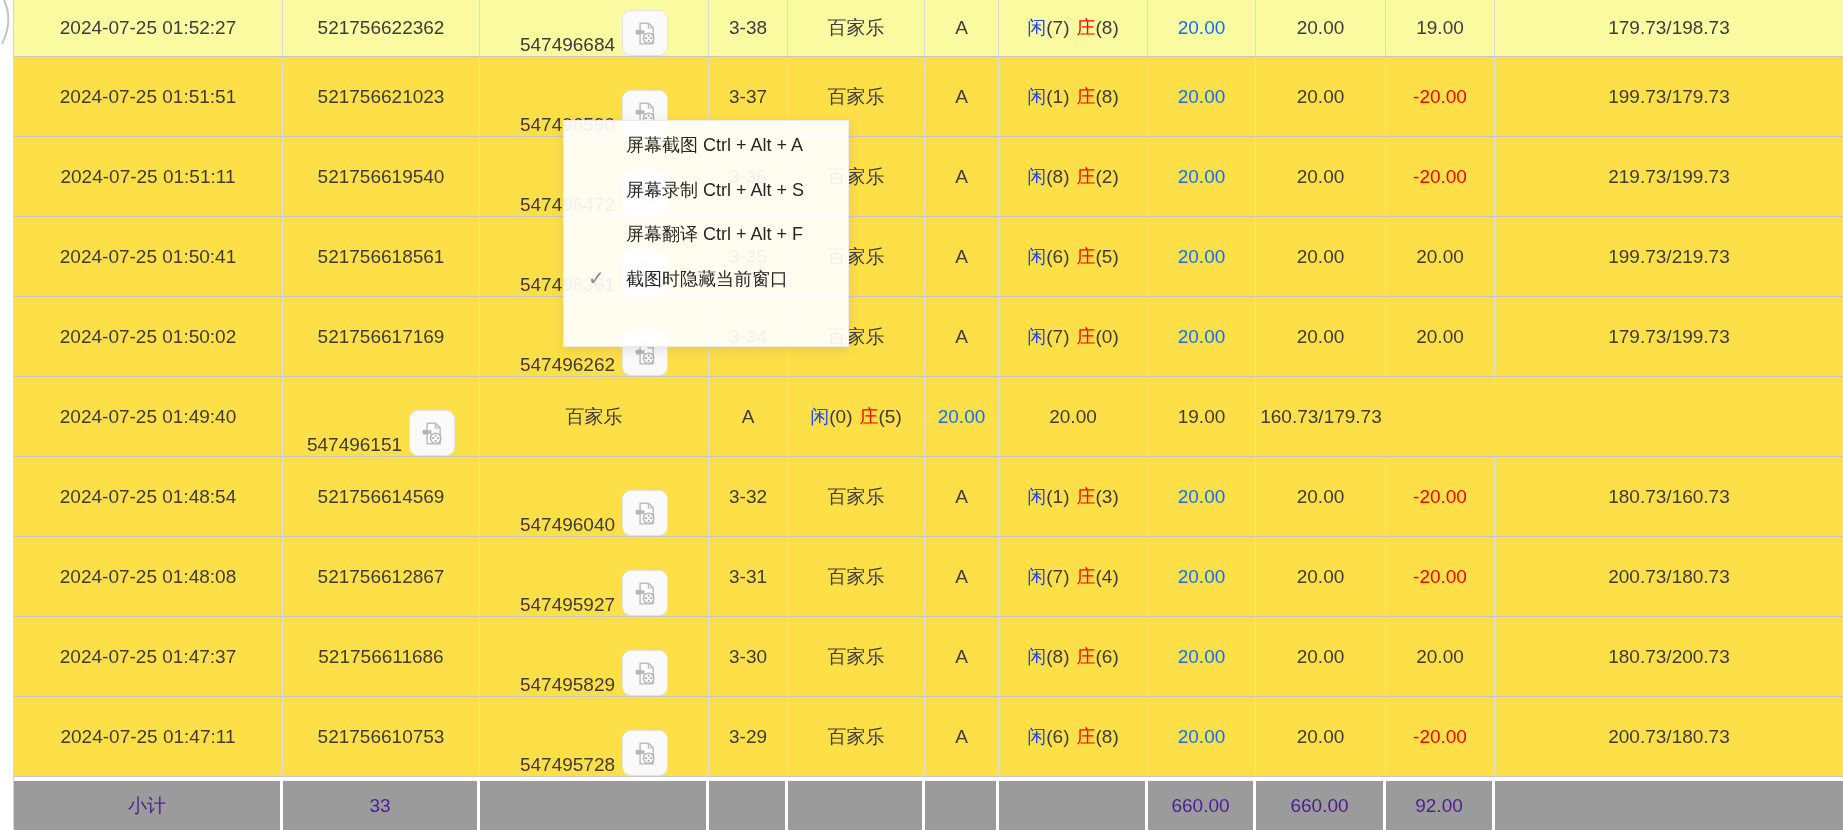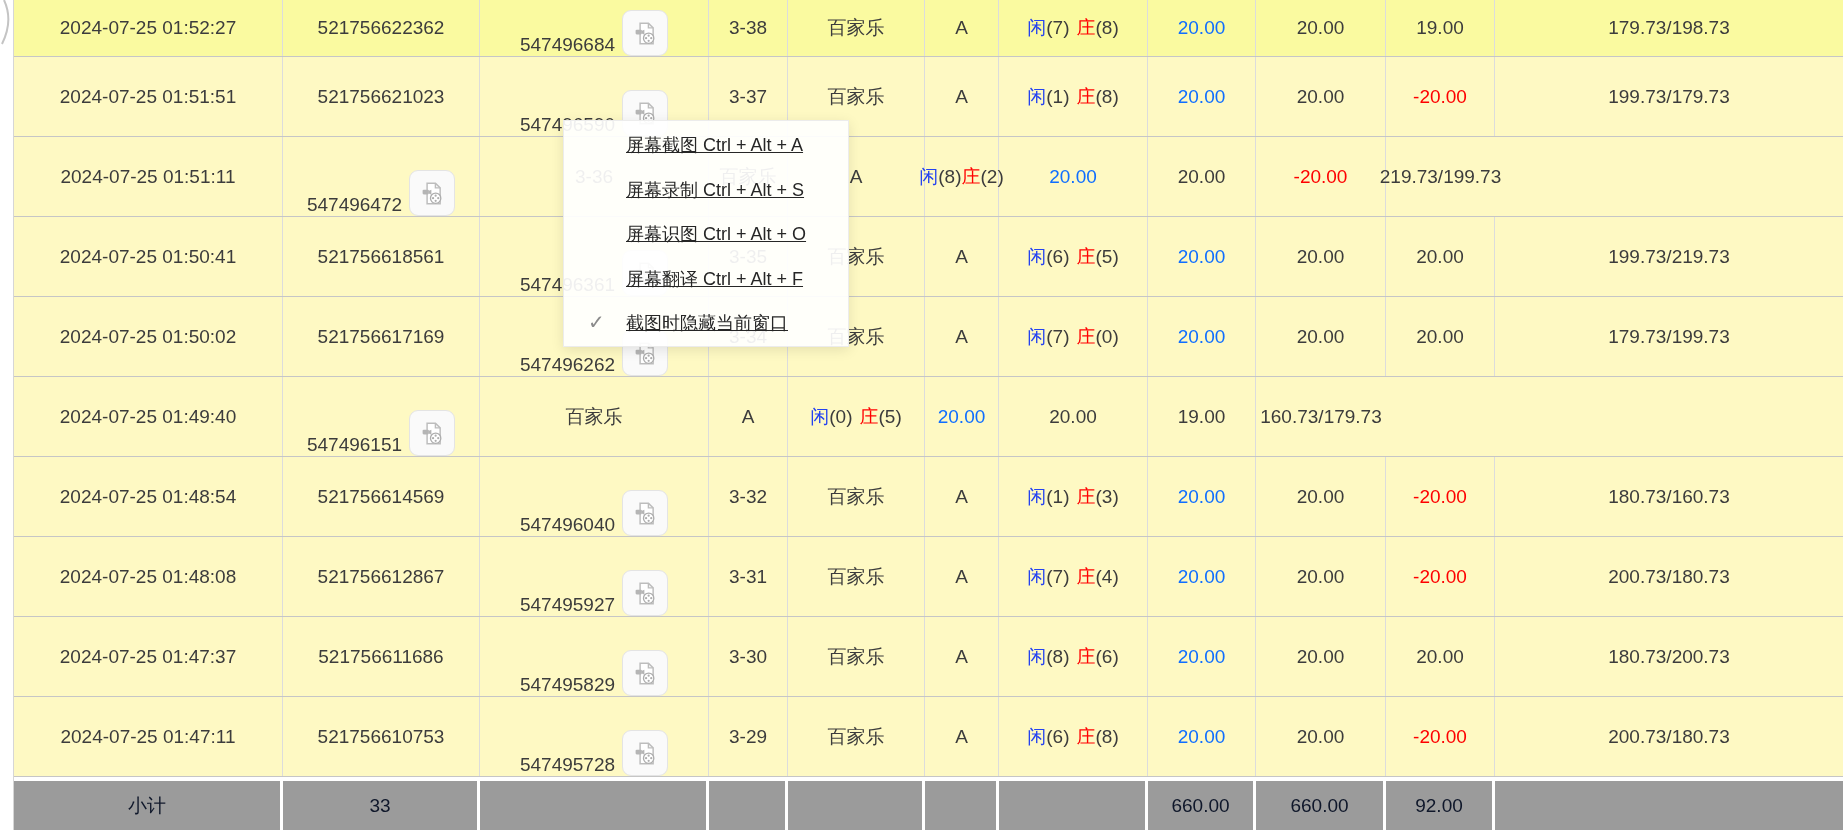--- a/index.html
+++ b/index.html
@@ -5,50 +5,50 @@
   html,body{margin:0;padding:0;background:#fff;}
   body{width:1843px;height:830px;overflow:hidden;font-family:"Liberation Sans",sans-serif;color:#3c3c3c;}
   .stage{position:relative;width:1843px;height:830px;}
 
   
   .edge-arc{position:absolute;left:0;top:0;width:16px;height:46px;z-index:1;}
 
   
   .table{position:absolute;left:13px;top:0;width:1830px;border-left:1px solid #d6d6d6;box-sizing:border-box;}
   .row{display:grid;grid-template-columns:269px 197px 229px 79px 137px 74px 149px 108px 130px 109px 1fr;
-       height:80px;border-bottom:1px solid #c6c6c6;box-sizing:border-box;background:#fef9c3;}
+       height:80px;border-bottom:1px solid #c6c6c6;box-sizing:border-box;background:#fde047;}
   .row.first{height:57px;}
   .row.highlight{background:var(--highlight-row,#fafaa0);}
   .cell{display:flex;align-items:center;justify-content:center;border-right:1px solid #dcdcdc;
         font-size:19px;box-sizing:border-box;white-space:nowrap;}
   .cell:last-child{border-right:none;}
   .c-gameid{gap:7px;align-items:flex-end;}
   .blue-text{color:var(--bet-blue,#0f6eff);}
   .p-label{color:var(--player-blue,#2442f0);}
   .b-label{color:var(--banker-red,#ff0000);}
   .gap6{display:inline-block;width:7px;}
   .c-winloss.neg{color:var(--loss-red,#fe0000);}
 
   
   .video-btn{width:44px;height:44px;border-radius:9px;background:#fafafa;border:1px solid #e4e4e4;
              display:flex;align-items:center;justify-content:center;flex:0 0 auto;cursor:pointer;}
 
   
   .footer{display:grid;grid-template-columns:269px 197px 229px 79px 137px 74px 149px 108px 130px 109px 1fr;
           height:49px;margin-top:4px;box-sizing:border-box;}
-  .footer .fcell{background:var(--footer-bg,#9b9b9b);color:#0f172a;display:flex;align-items:center;justify-content:center;
+  .footer .fcell{background:var(--footer-bg,#9b9b9b);color:#4c1d95;display:flex;align-items:center;justify-content:center;
                  font-size:19px;border-right:3px solid #fff;box-sizing:border-box;text-align:center;}
   .footer .fcell:last-child{border-right:none;}
 
   
   .menu{position:absolute;left:563px;top:120px;width:286px;height:227px;z-index:5;
         background:rgba(255,255,255,0.92);border:1px solid #ececec;box-shadow:0 3px 12px rgba(0,0,0,0.10);
         box-sizing:border-box;padding:2px 0;}
   .menu-item{height:44.5px;display:flex;align-items:center;padding-left:62px;font-size:18px;color:#262626;
-             position:relative;cursor:pointer;box-sizing:border-box;text-decoration:underline;}
+             position:relative;cursor:pointer;box-sizing:border-box;}
   .menu-item .check{position:absolute;left:24px;top:50%;transform:translateY(-54%);color:#8b8b8b;
                     font-size:20px;visibility:hidden;}
   .menu-item.checked .check{visibility:visible;}
 </style>
 </head>
 <body>
 
 <div class="stage">
 
   <svg class="edge-arc" viewBox="0 0 16 46">
@@ -122,20 +122,21 @@
             <span>(8)</span>
     </div>
     <div class="cell c-bet blue-text">20.00</div>
     <div class="cell c-valid">20.00</div>
     <div class="cell c-winloss neg">-20.00</div>
     <div class="cell c-balance">199.73/179.73</div>
   </div>
 
   <div class="row">
     <div class="cell c-time">2024-07-25 01:51:11</div>
+    <div class="cell c-betid">521756619540</div>
     <div class="cell c-gameid">
       <span>547496472</span>
       <span class="video-btn">
         <svg width="27" height="27" viewBox="0 0 24 24">
           <path d="M7.2 2.8 H14.6 L18.8 7 V21.2 H7.2 Z" fill="#ffffff" stroke="#bdbdbd" stroke-width="1.3"></path>
           <path d="M14.6 2.8 V7 H18.8" fill="none" stroke="#bdbdbd" stroke-width="1.3"></path>
           <rect x="3.2" y="8.6" width="5.6" height="4.2" rx="1" fill="#b5b5b5"></rect>
           <path d="M8.8 9.6 L11 8.6 V13 L8.8 11.9 Z" fill="#b5b5b5"></path>
           <circle cx="14.8" cy="16.2" r="4.6" fill="#ffffff" stroke="#adadad" stroke-width="1.2"></circle>
           <circle cx="14.8" cy="13.9" r="1" fill="#adadad"></circle>
@@ -424,24 +425,20 @@
   <div class="menu-item">
 
     <span>屏幕截图 Ctrl + Alt + A</span>
   </div>
 
   <div class="menu-item">
 
     <span>屏幕录制 Ctrl + Alt + S</span>
   </div>
 
-  <div class="menu-item">
-
-    <span>屏幕识图 Ctrl + Alt + O</span>
-  </div>
 
   <div class="menu-item">
 
     <span>屏幕翻译 Ctrl + Alt + F</span>
   </div>
 
   <div class="menu-item checked">
     <span class="check">✓</span>
     <span>截图时隐藏当前窗口</span>
   </div>

